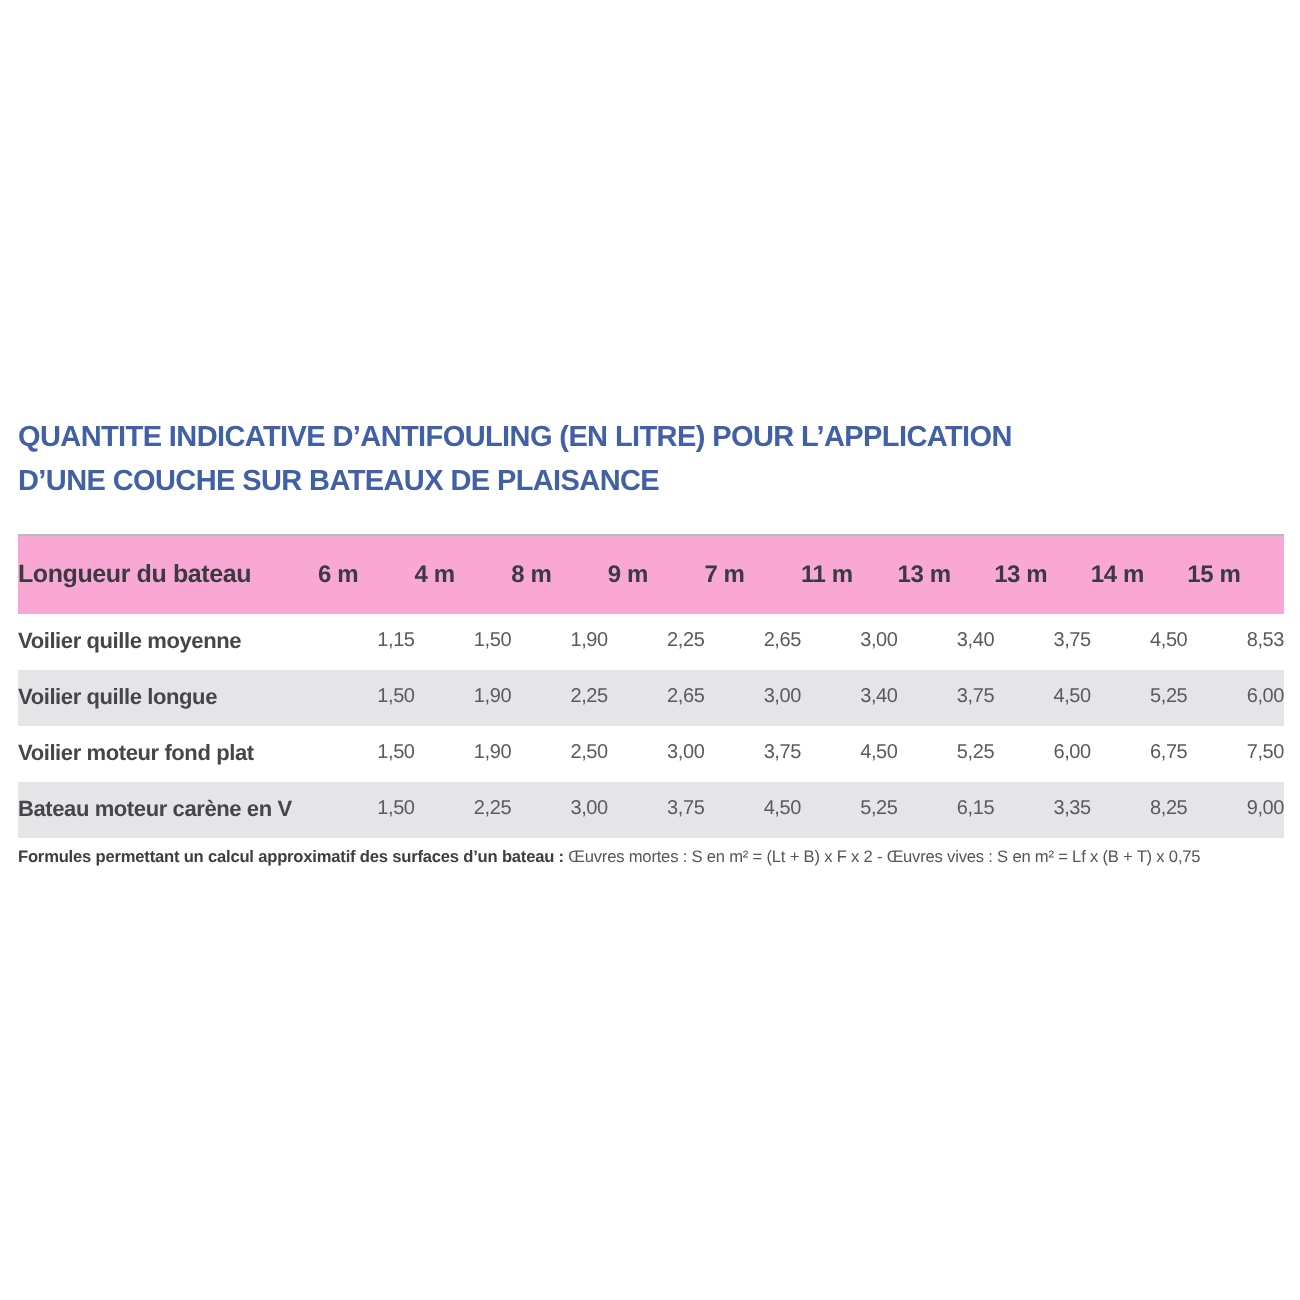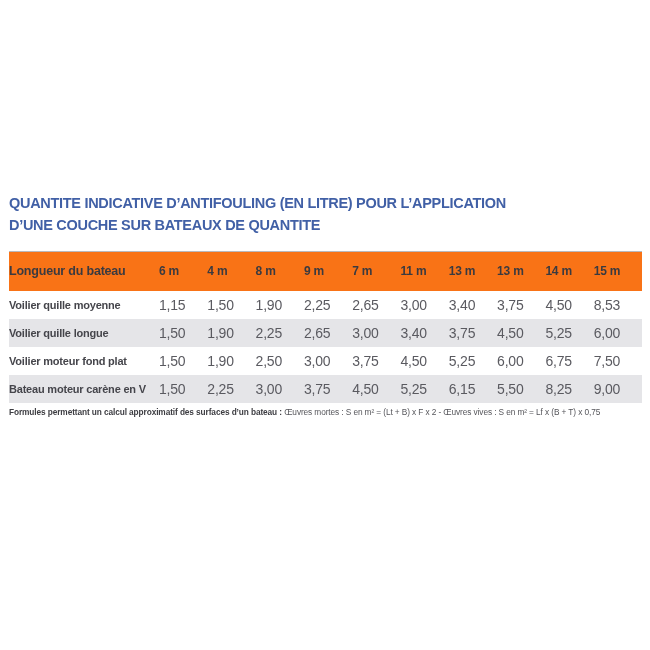--- a/index.html
+++ b/index.html
@@ -6,21 +6,21 @@
   body {
     width: 650px; height: 650px;
     background: #ffffff;
     position: relative;
     overflow: hidden;
     font-family: "Liberation Sans", sans-serif;
     -webkit-font-smoothing: antialiased;
   }
   .content {
     position: absolute;
-    left: 9px; top: 192px;
+    left: 9px; top: 208px;
     width: 633px;
   }
   .page-title {
     color: #4160a6;
     font-weight: bold;
     font-size: 14.5px;
     line-height: 22px;
     letter-spacing: -0.3px;
     white-space: nowrap;
   }
@@ -29,21 +29,21 @@
     width: 633px;
     border-collapse: collapse;
     table-layout: fixed;
     border-top: 1px solid #b9b9be;
   }
   .boat-table th, .boat-table td {
     padding: 0;
     vertical-align: middle;
   }
   .boat-table thead tr {
-    background: #f97316;
+    background: #f9a8d4;
     height: 39px;
   }
   .corner-h {
     text-align: left;
     padding-left: 10px;
     font-size: 12.5px;
     font-weight: bold;
     color: #3a3a40;
     letter-spacing: -0.2px;
   }
@@ -59,22 +59,22 @@
   .row-h {
     text-align: left;
     padding-left: 10px;
     font-size: 11px;
     font-weight: bold;
     color: #45454b;
     letter-spacing: -0.2px;
     white-space: nowrap;
   }
   .boat-table tbody td {
-    text-align: left;
-    font-size: 14px;
+    text-align: right;
+    font-size: 10px;
     color: #5a5a60;
     letter-spacing: -0.2px;
   }
   .footnote {
     margin-top: 4px;
     font-size: 8.3px;
     letter-spacing: -0.1px;
     color: #55555a;
     white-space: nowrap;
   }
@@ -83,21 +83,21 @@
     color: #3d3d42;
   }
 </style>
 </head>
 <body>
 
 <div class="content">
 
   <div class="page-title">
     <div>QUANTITE INDICATIVE D’ANTIFOULING (EN LITRE) POUR L’APPLICATION</div>
-    <div>D’UNE COUCHE SUR BATEAUX DE QUANTITE</div>
+    <div>D’UNE COUCHE SUR BATEAUX DE PLAISANCE</div>
   </div>
 
   <table class="boat-table">
     <colgroup>
       <col style="width:150px">
       <col>
         <col>
         <col>
         <col>
         <col>
@@ -164,21 +164,21 @@
         </tr>
         <tr>
           <th class="row-h">Bateau moteur carène en V</th>
           <td>1,50</td>
           <td>2,25</td>
           <td>3,00</td>
           <td>3,75</td>
           <td>4,50</td>
           <td>5,25</td>
           <td>6,15</td>
-          <td>5,50</td>
+          <td>3,35</td>
           <td>8,25</td>
           <td>9,00</td>
         </tr>
       </tbody>
   </table>
 
   <div class="footnote">
     <span class="lead">Formules permettant un calcul approximatif des surfaces d’un bateau :</span><span> Œuvres mortes : S en m² = (Lt + B) x F x 2 - Œuvres vives : S en m² = Lf x (B + T) x 0,75</span>
   </div>
 

